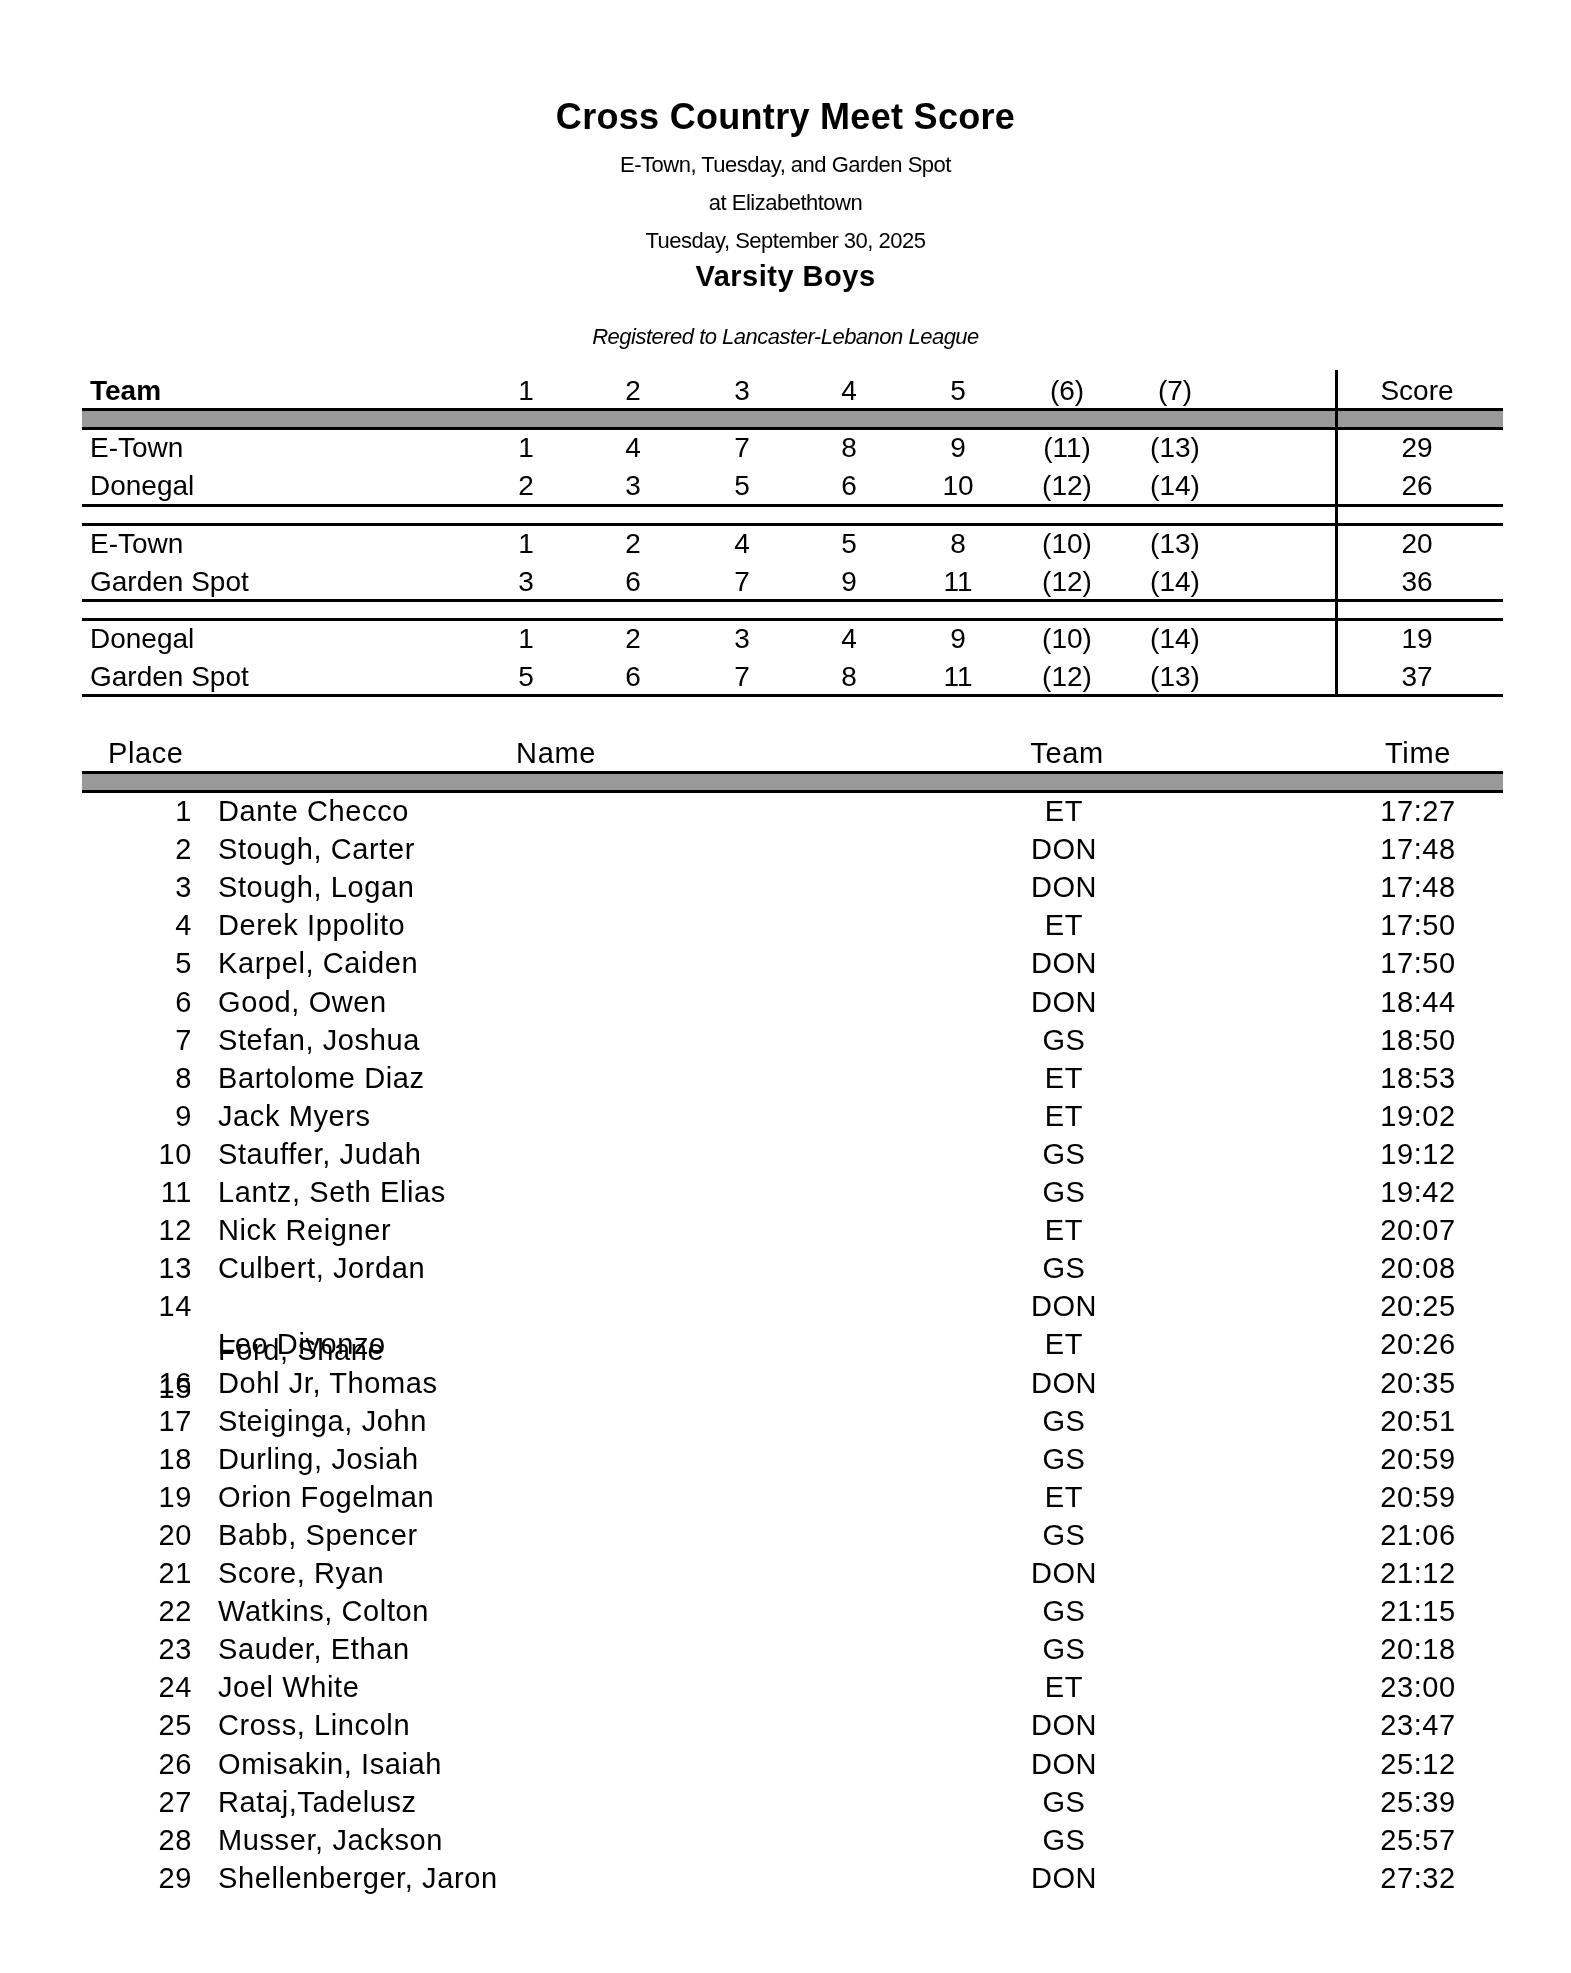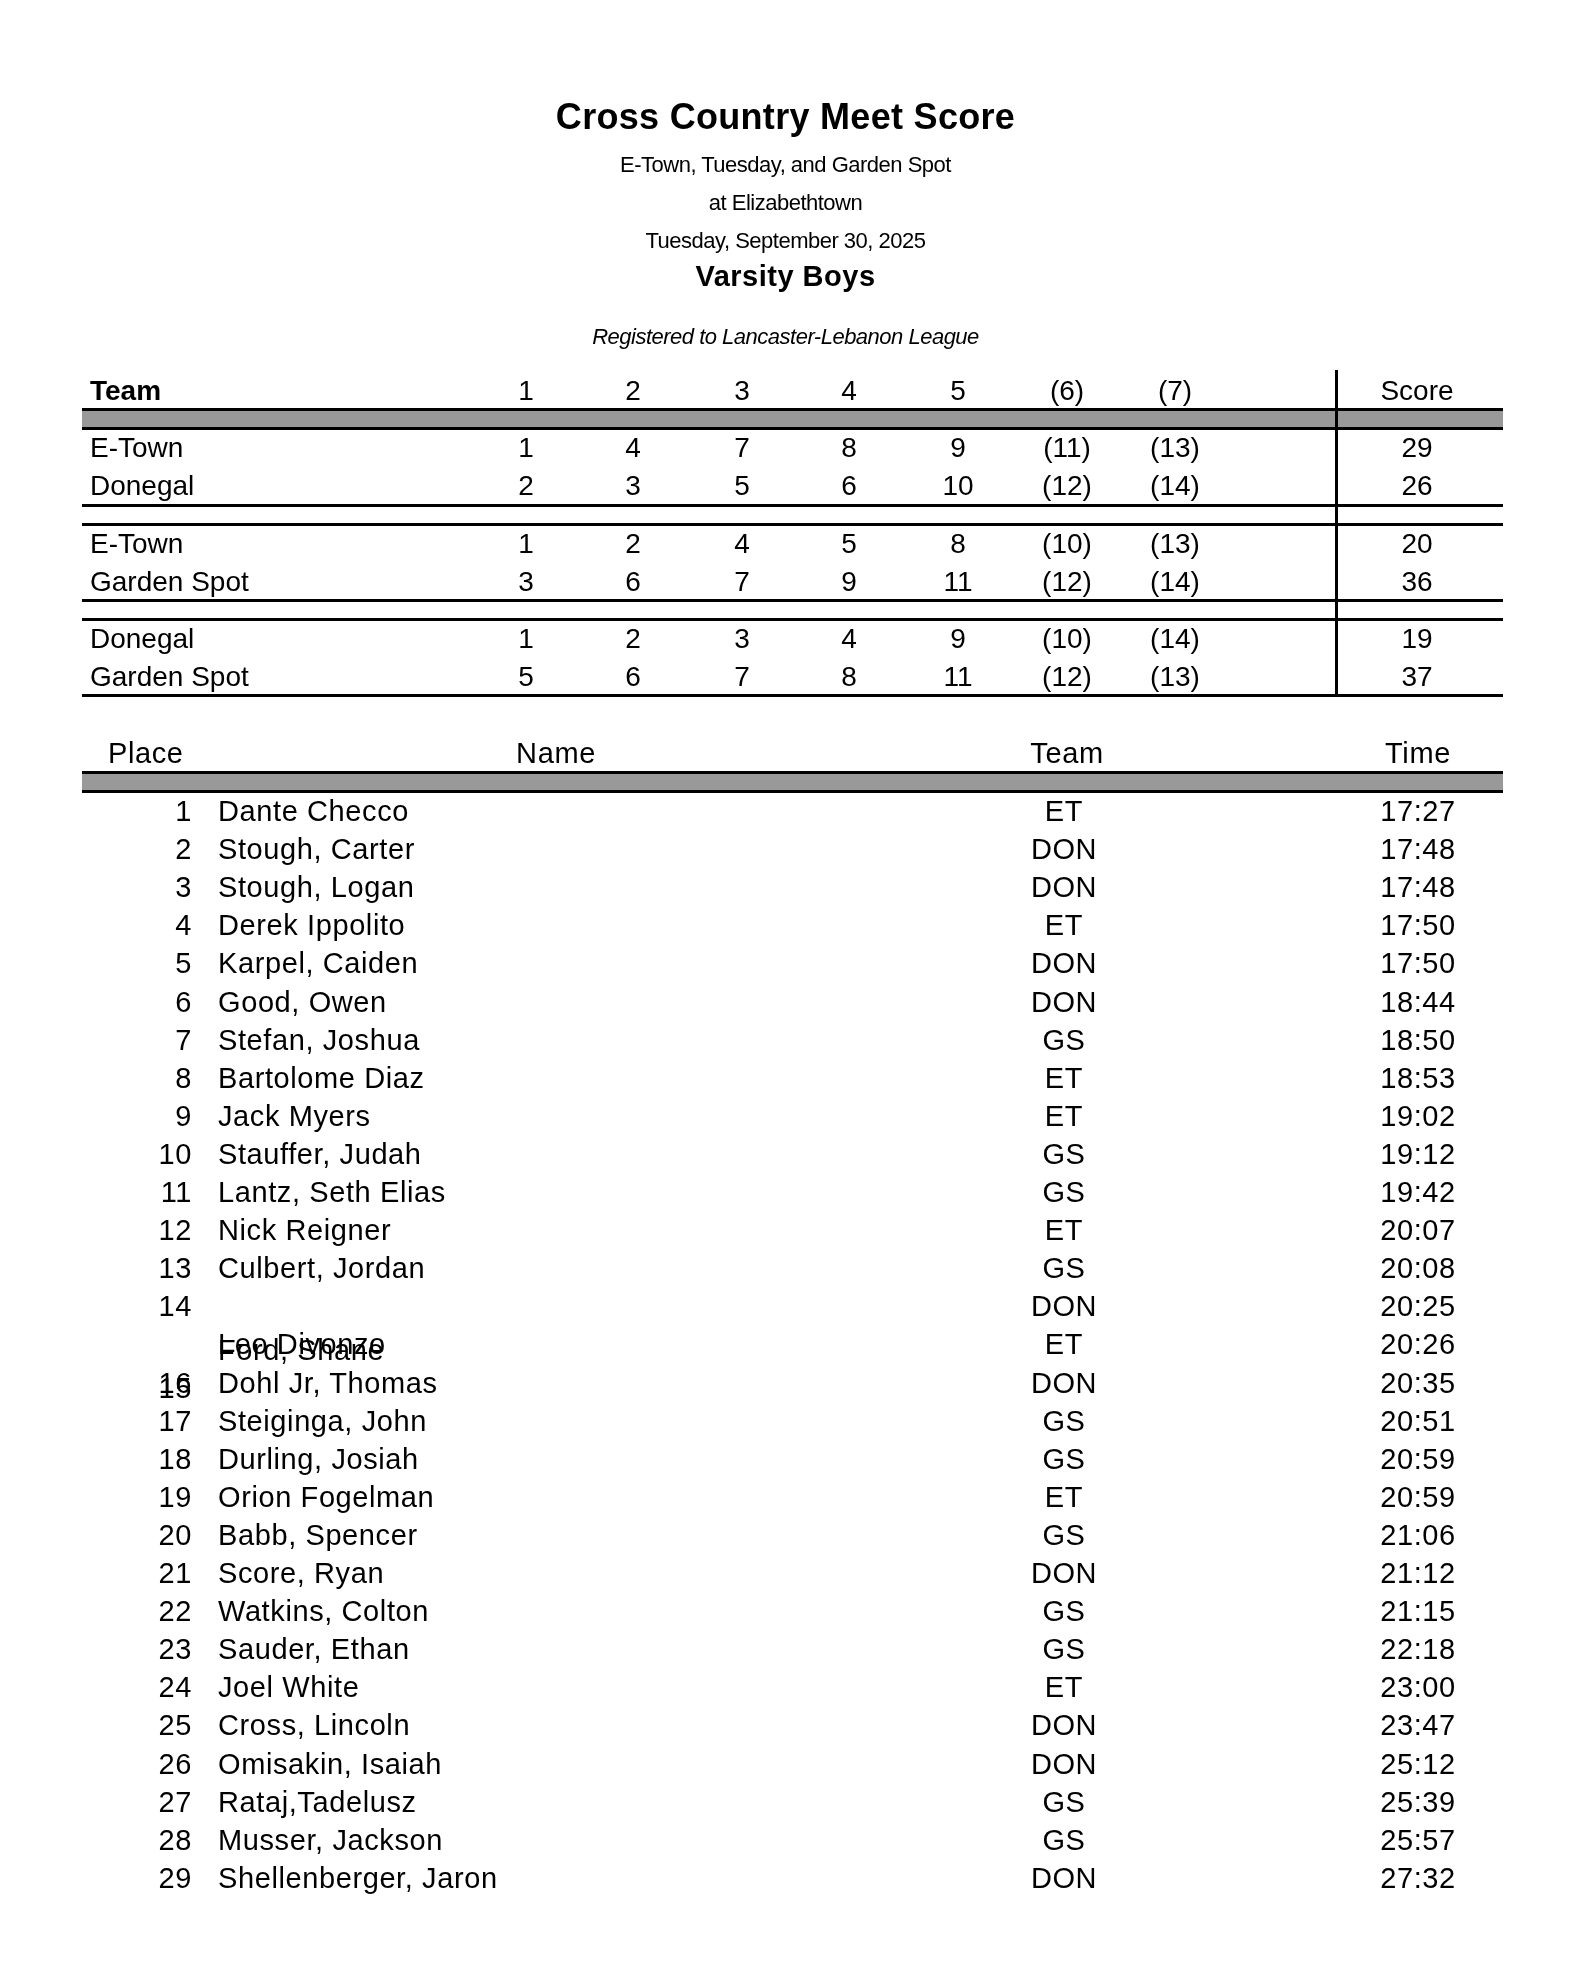--- a/index.html
+++ b/index.html
@@ -268,21 +268,21 @@
       <div>
         <div class="rcell place" style="top:1595px;">22</div>
         <div class="rcell rname" style="top:1595px;">Watkins, Colton</div>
         <div class="rcell rteam" style="top:1595px;">GS</div>
         <div class="rcell rtime" style="top:1595px;">21:15</div>
       </div>
       <div>
         <div class="rcell place" style="top:1633px;">23</div>
         <div class="rcell rname" style="top:1633px;">Sauder, Ethan</div>
         <div class="rcell rteam" style="top:1633px;">GS</div>
-        <div class="rcell rtime" style="top:1633px;">22:18</div>
+        <div class="rcell rtime" style="top:1633px;">20:18</div>
       </div>
       <div>
         <div class="rcell place" style="top:1671px;">24</div>
         <div class="rcell rname" style="top:1671px;">Joel White</div>
         <div class="rcell rteam" style="top:1671px;">ET</div>
         <div class="rcell rtime" style="top:1671px;">23:00</div>
       </div>
       <div>
         <div class="rcell place" style="top:1709px;">25</div>
         <div class="rcell rname" style="top:1709px;">Cross, Lincoln</div>

